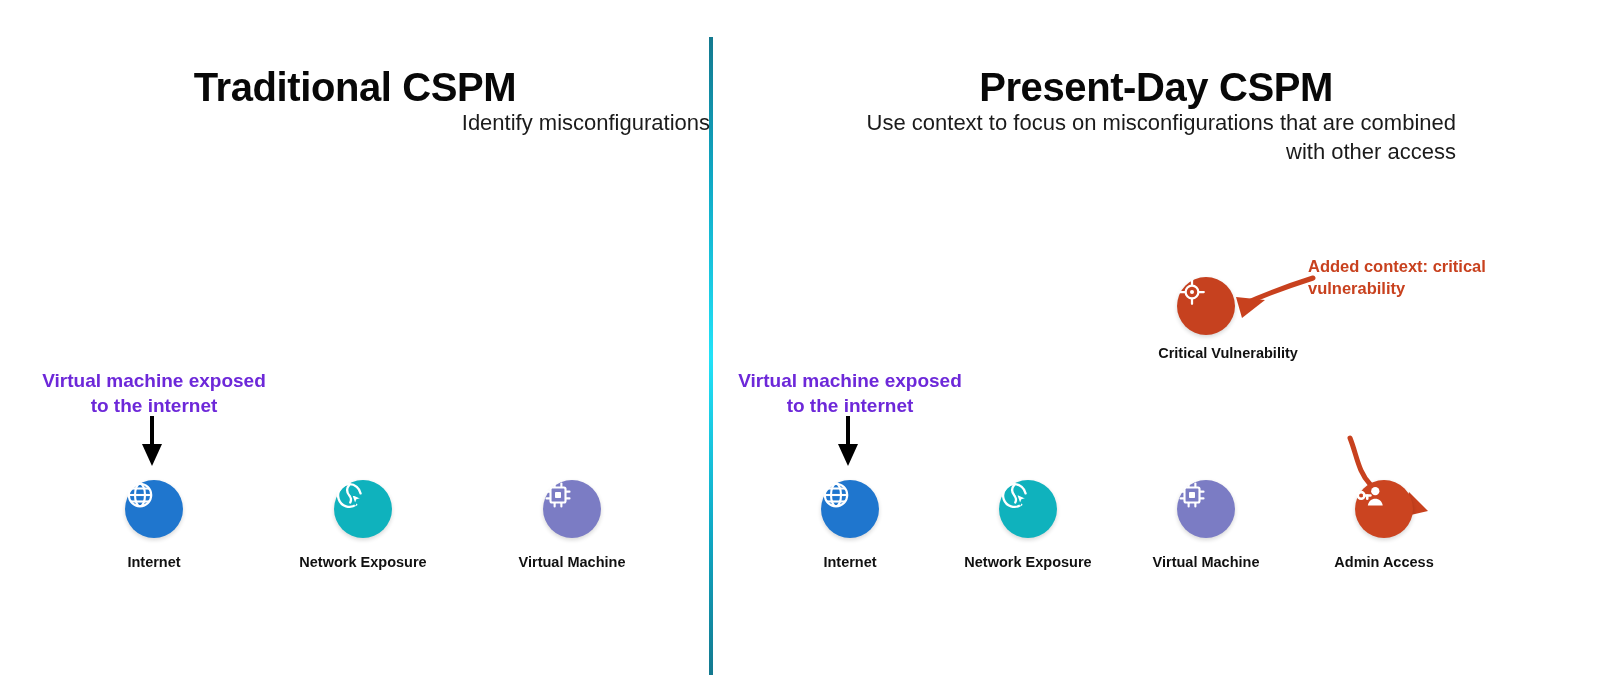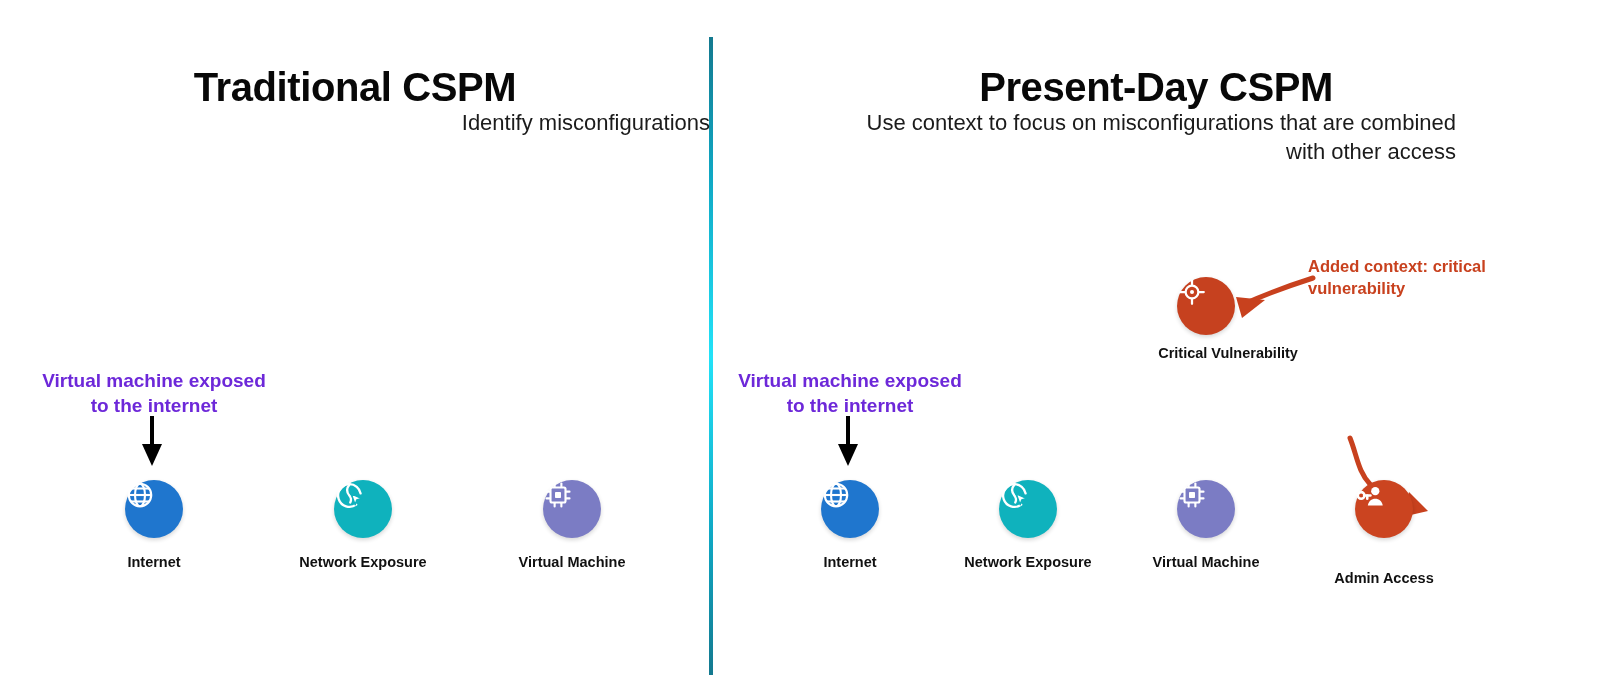--- a/index.html
+++ b/index.html
@@ -345,16 +345,16 @@
       <span>
         <svg width="32" height="32" viewBox="0 0 24 24">
           <circle cx="15.2" cy="8.4" r="3.1" fill="#ffffff"></circle>
           <path d="M9.6 19.2c0.5-3.3 2.8-5.2 5.6-5.2s5.1 1.9 5.6 5.2z" fill="#ffffff"></path>
           <circle cx="4.6" cy="11.6" r="2.5" fill="none" stroke="#ffffff" stroke-width="1.9"></circle>
           <line x1="6.9" y1="11.6" x2="11.6" y2="11.6" stroke="#ffffff" stroke-width="1.9" stroke-linecap="round"></line>
           <line x1="9.2" y1="11.6" x2="9.2" y2="14.1" stroke="#ffffff" stroke-width="1.9" stroke-linecap="round"></line>
         </svg>
       </span>
     </div>
-    <div class="node-label" style="left:672px; top:554px;margin-top:16px;">Admin Access</div>
+    <div class="node-label" style="left:672px; top:554px;">Admin Access</div>
 
   </div>
 </section>
 
 </body></html>

